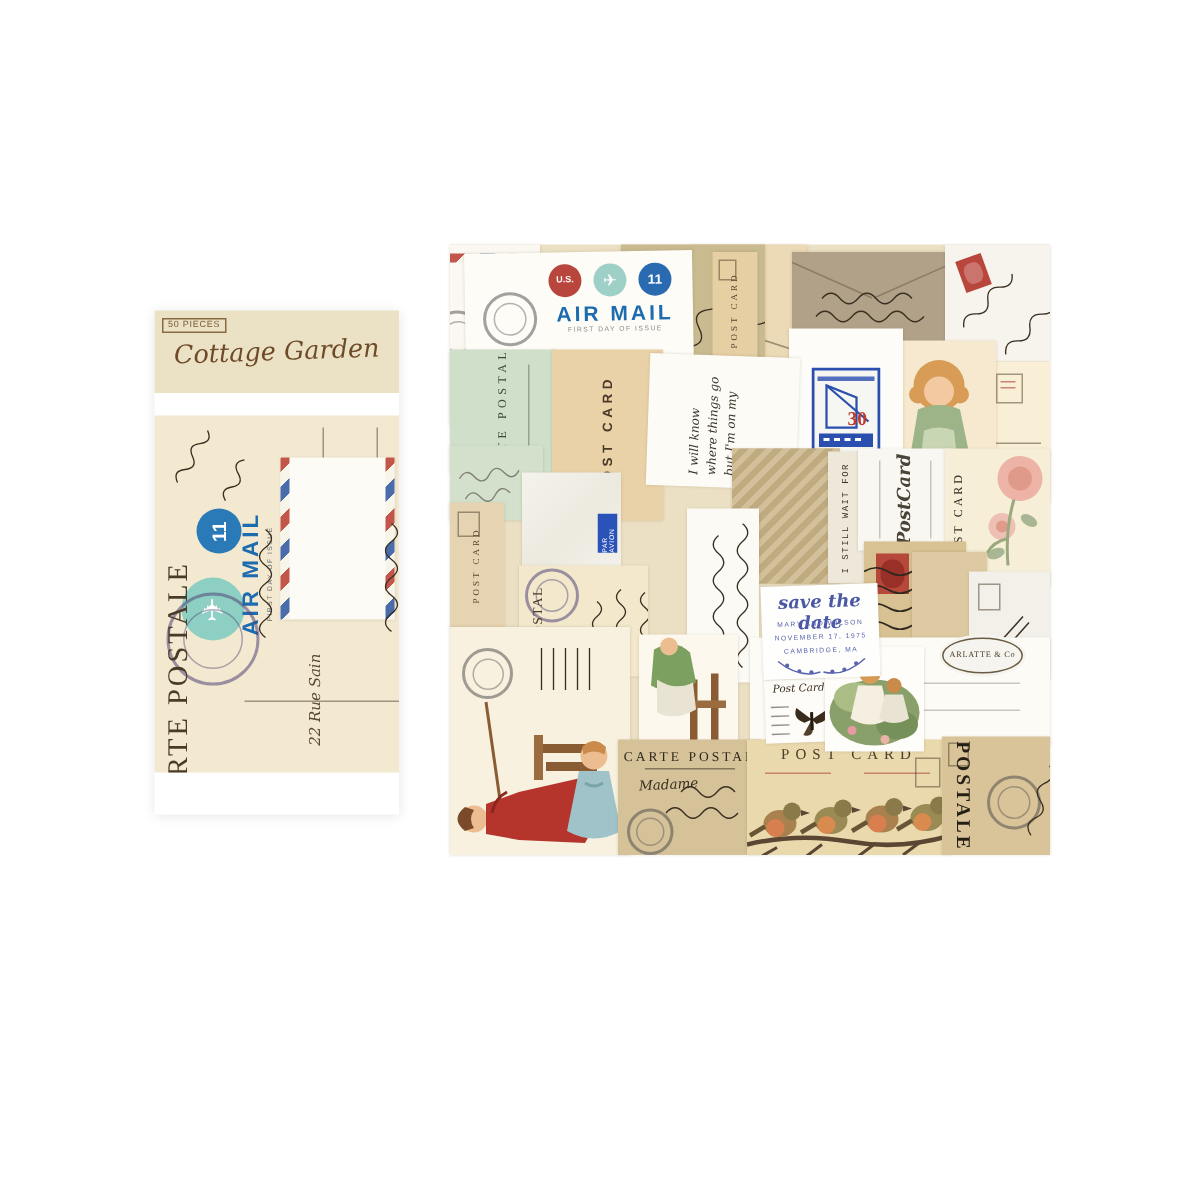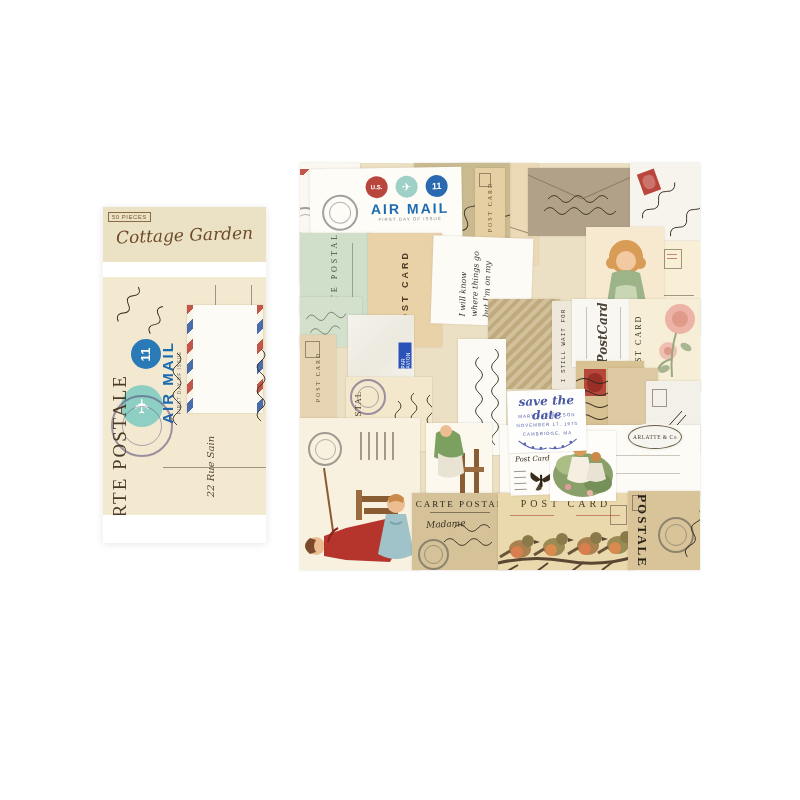--- a/index.html
+++ b/index.html
@@ -219,20 +219,34 @@
       <path d="M26 46 Q40 40 54 46 L64 94 Q40 106 18 94 Z" fill="#9cb487"></path>
       <path d="M30 60 Q40 56 50 60 L52 78 Q40 84 28 78 Z" fill="#c9d6b4"></path>
       <circle cx="28" cy="92" r="4" fill="#e59aa0"></circle>
         <circle cx="38" cy="98" r="4" fill="#e8b2a4"></circle>
         <circle cx="48" cy="94" r="4" fill="#e59aa0"></circle>
       <circle cx="33" cy="96" r="2.5" fill="#aebe8a"></circle>
         <circle cx="44" cy="99" r="2.5" fill="#aebe8a"></circle>
     </svg>
   </div>
 
+  <div class="piece" style="left:226px;top:56px;width:76px;height:118px;background:#fdfcf8;">
+    <svg class="abs" style="left:15px;top:26px;" width="46" height="60">
+      <rect x="1" y="1" width="44" height="58" fill="#f6f6f2" stroke="#2a4fae" stroke-width="2"></rect>
+      <rect x="5" y="44" width="36" height="9" fill="#2a4fae"></rect>
+      <rect x="8" y="47" width="4" height="2" fill="#fff"></rect>
+        <rect x="15" y="47" width="4" height="2" fill="#fff"></rect>
+        <rect x="22" y="47" width="4" height="2" fill="#fff"></rect>
+        <rect x="29" y="47" width="4" height="2" fill="#fff"></rect>
+      <path d="M10 40 L10 12 L30 20 L30 40 Z" fill="none" stroke="#2a4fae" stroke-width="1.5"></path>
+      <path d="M10 12 L38 36" stroke="#2a4fae" stroke-width="1.5"></path>
+      <rect x="4" y="6" width="38" height="3" fill="#2a4fae" opacity=".8"></rect>
+      <text x="24" y="38" font-size="13" font-weight="bold" fill="#c0392b" font-family="Liberation Serif,serif">30</text>
+    </svg>
+  </div>
 
   <div class="piece flexc" style="left:132px;top:74px;width:100px;height:88px;background:#fcfbf6;transform:rotate(2deg);">
     <div class="r-90 script" style="white-space:normal;width:72px;font-size:8px;color:#3a3226;line-height:1.5;text-align:left;">I will know where things go but I'm on my way.</div>
     <div class="abs" style="right:2px;bottom:2px;width:16px;height:9px;background:#3a6b4a;"></div>
   </div>
 
   <div class="piece" style="left:0;top:134px;width:62px;height:50px;background:#d3e0cb;">
     <div class="abs" style="left:4px;top:12px;transform:rotate(-8deg);">
       <svg class="sq lt" width="50" height="12">
           <path d="M2,7 q5,-7 10,0 t10,0 t10,0 t10,0"></path>

